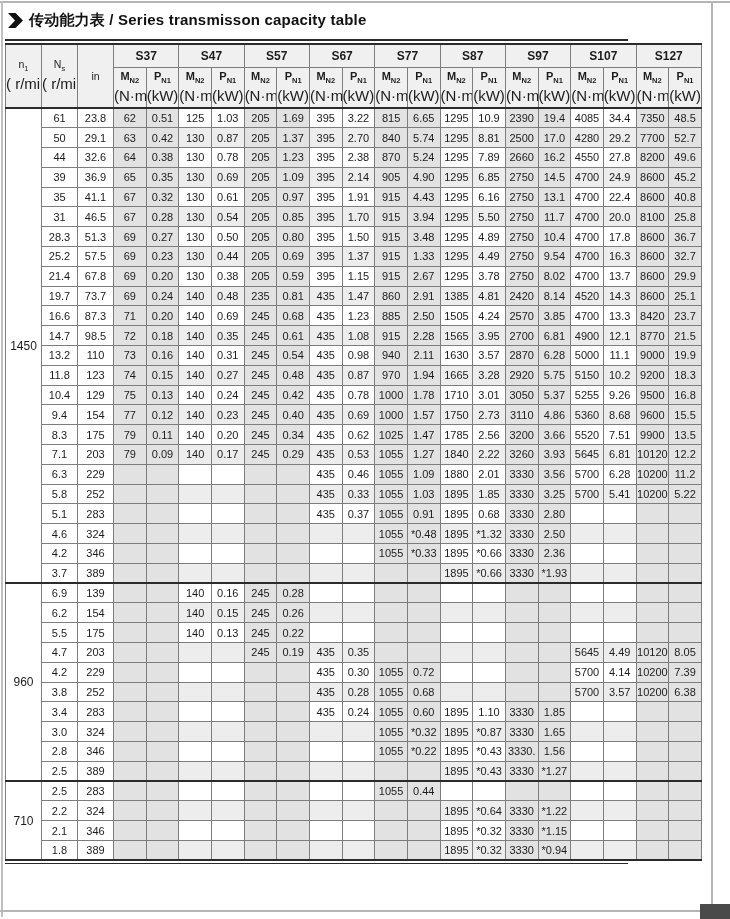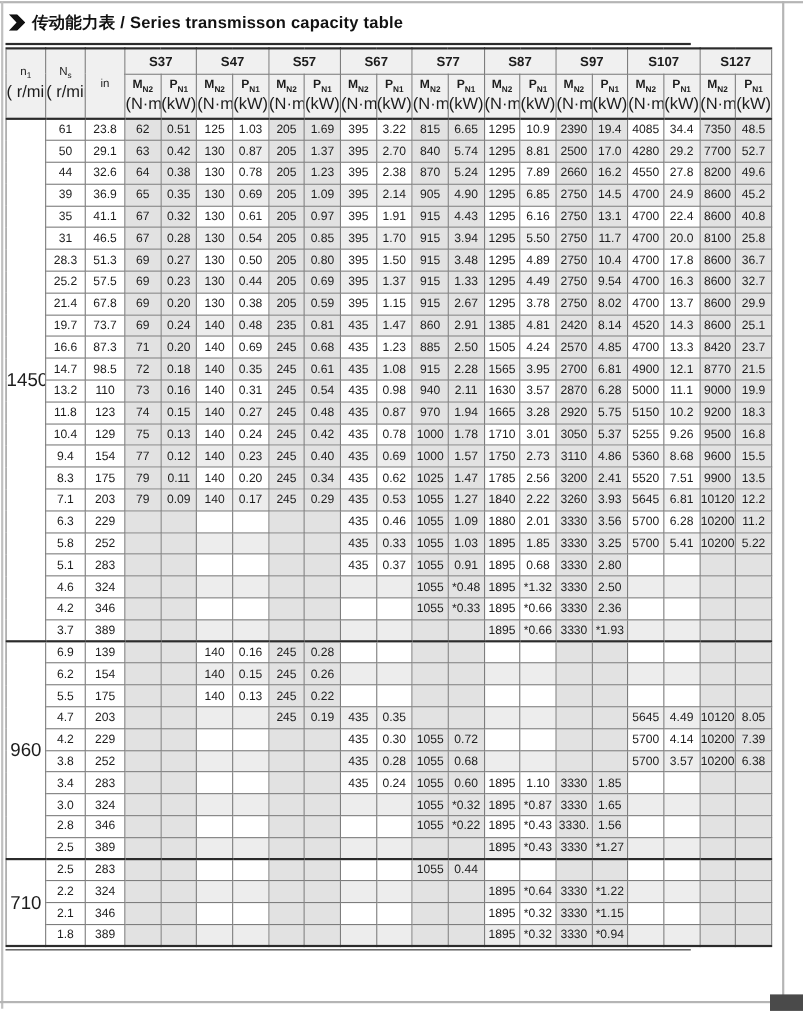--- a/index.html
+++ b/index.html
@@ -27,21 +27,21 @@
   th.series { font-size:12px; font-weight:bold; height:23px; }
   th.sub { font-size:11px; font-weight:bold; height:41px; line-height:1.3; }
   th.corner { font-size:10.5px; font-weight:normal; line-height:1.35; }
   th sub { font-size:7.5px; }
   .unit { font-size:15px; font-weight:normal; }
   tbody td { height:19.8px; font-size:11px; }
   td.g { background:#e2e2e2; }
   td.w { background:#ffffff; }
   td.w.alt { background:#ededed; }
   td.ns, td.i, td.glabel { background:#ffffff; }
-  td.glabel { font-size:17px; }
+  td.glabel { font-size:12px; }
   tr.gs td { border-top:2px solid #2b2b2b; }
 </style>
 </head>
 <body>
 
 <div class="page">
   <div class="frame-top"></div>
   <div class="frame-left"></div>
   <div class="frame-right"></div>
   <div class="frame-bottom"></div>
@@ -348,21 +348,21 @@
             <td class="w">0.69</td>
             <td class="g">245</td>
             <td class="g">0.68</td>
             <td class="w">435</td>
             <td class="w">1.23</td>
             <td class="g">885</td>
             <td class="g">2.50</td>
             <td class="w">1505</td>
             <td class="w">4.24</td>
             <td class="g">2570</td>
-            <td class="g">4.85</td>
+            <td class="g">3.85</td>
             <td class="w">4700</td>
             <td class="w">13.3</td>
             <td class="g">8420</td>
             <td class="g">23.7</td>
           </tr>
           <tr class="">
             <td class="ns">14.7</td>
             <td class="i">98.5</td>
             <td class="g">72</td>
             <td class="g">0.18</td>
@@ -480,21 +480,21 @@
             <td class="w">0.20</td>
             <td class="g">245</td>
             <td class="g">0.34</td>
             <td class="w">435</td>
             <td class="w">0.62</td>
             <td class="g">1025</td>
             <td class="g">1.47</td>
             <td class="w">1785</td>
             <td class="w">2.56</td>
             <td class="g">3200</td>
-            <td class="g">2.41</td>
+            <td class="g">3.66</td>
             <td class="w">5520</td>
             <td class="w">7.51</td>
             <td class="g">9900</td>
             <td class="g">13.5</td>
           </tr>
           <tr class="">
             <td class="ns">7.1</td>
             <td class="i">203</td>
             <td class="g">79</td>
             <td class="g">0.09</td>

